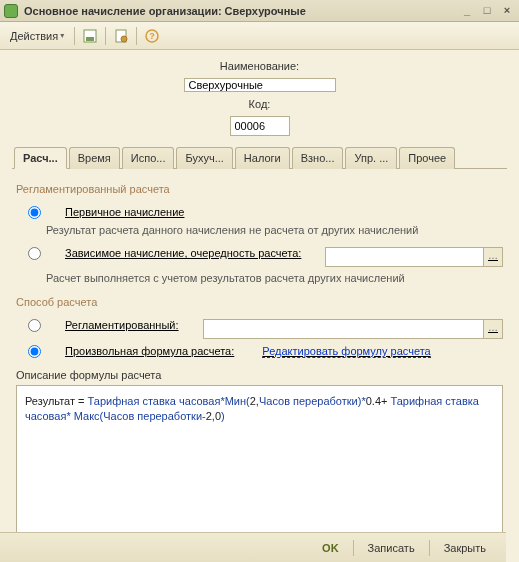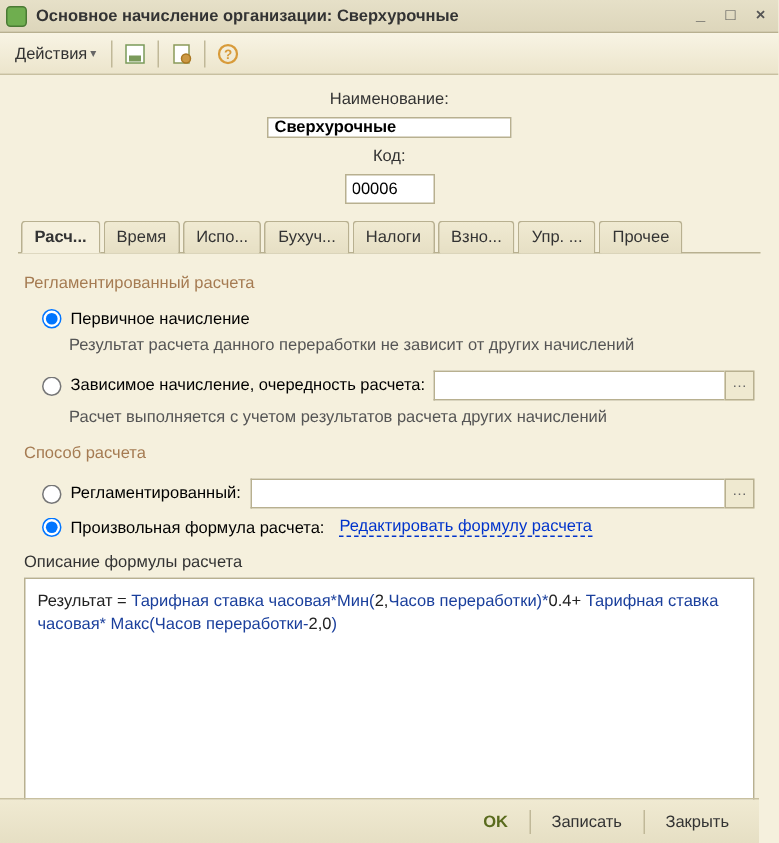--- a/index.html
+++ b/index.html
@@ -49,21 +49,21 @@
   .row { display: flex; align-items: center; gap: 6px; margin-bottom: 10px; flex-direction: column; }
   .label { color: #333; }
   .input {
     background: #fff;
     border: 1px solid #b8b090;
     height: 20px;
     padding: 0 4px;
     font-size: 11px;
     font-family: inherit;
   }
-  .input.name { flex: 1; font-weight: bold; }
+  .input.name { flex: 1; }
   .input.code { width: 60px; }
   .tabs {
     display: flex;
     gap: 2px;
     margin-bottom: 0;
     border-bottom: 1px solid #b8b090;
     padding-left: 2px;
   }
   .tab {
     background: linear-gradient(#f0ead2, #e6dfc4);
@@ -86,23 +86,24 @@
   }
   .tab-body {
     padding: 10px 4px 4px 4px;
   }
   .section-title {
     color: #a57b52;
     margin: 4px 0 8px 0;
   }
   .radio-row {
     display: flex;
-    align-items: center;
-    gap: 6px;
+    align-items: flex-start;
+    gap: 24px;
     padding: 3px 0 3px 12px;
+    text-decoration: underline;
   }
   .radio-row input[type=radio] { margin: 0; }
   .hint {
     color: #555;
     padding: 2px 0 8px 30px;
     font-size: 11px;
   }
   .dep-input {
     flex: 1;
     display: flex;
@@ -224,21 +225,21 @@
     <div class="tab">Прочее</div>
   </div>
 
   <div class="tab-body">
     <div class="section-title">Регламентированный расчета</div>
 
     <div class="radio-row">
       <input type="radio" name="seq" checked="" style="">
       <span>Первичное начисление</span>
     </div>
-    <div class="hint">Результат расчета данного переработки не зависит от других начислений</div>
+    <div class="hint">Результат расчета данного начисления не расчета от других начислений</div>
 
     <div class="radio-row">
       <input type="radio" name="seq" style="">
       <span>Зависимое начисление, очередность расчета:</span>
       <div class="dep-input">
         <div class="dep-field"></div>
         <div class="dep-btn">…</div>
       </div>
     </div>
     <div class="hint">Расчет выполняется с учетом результатов расчета других начислений</div>

